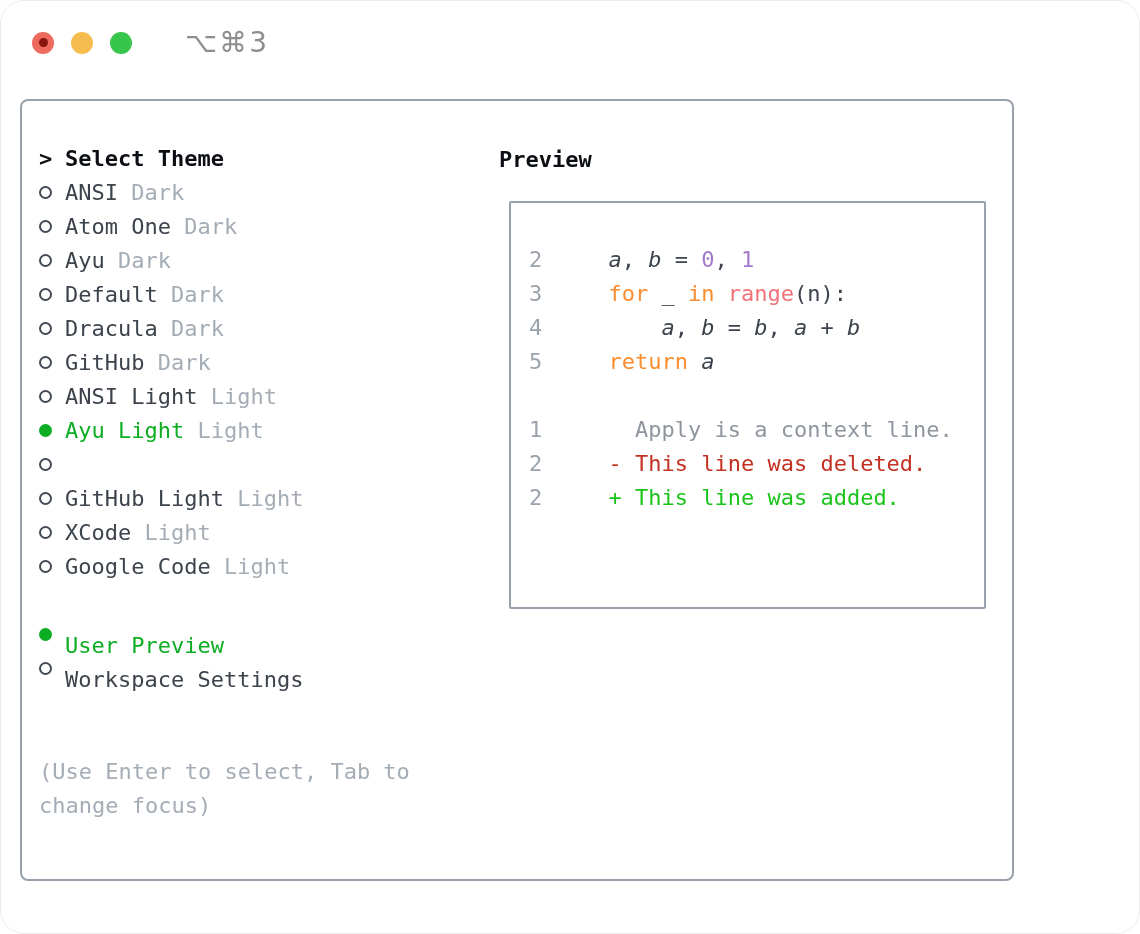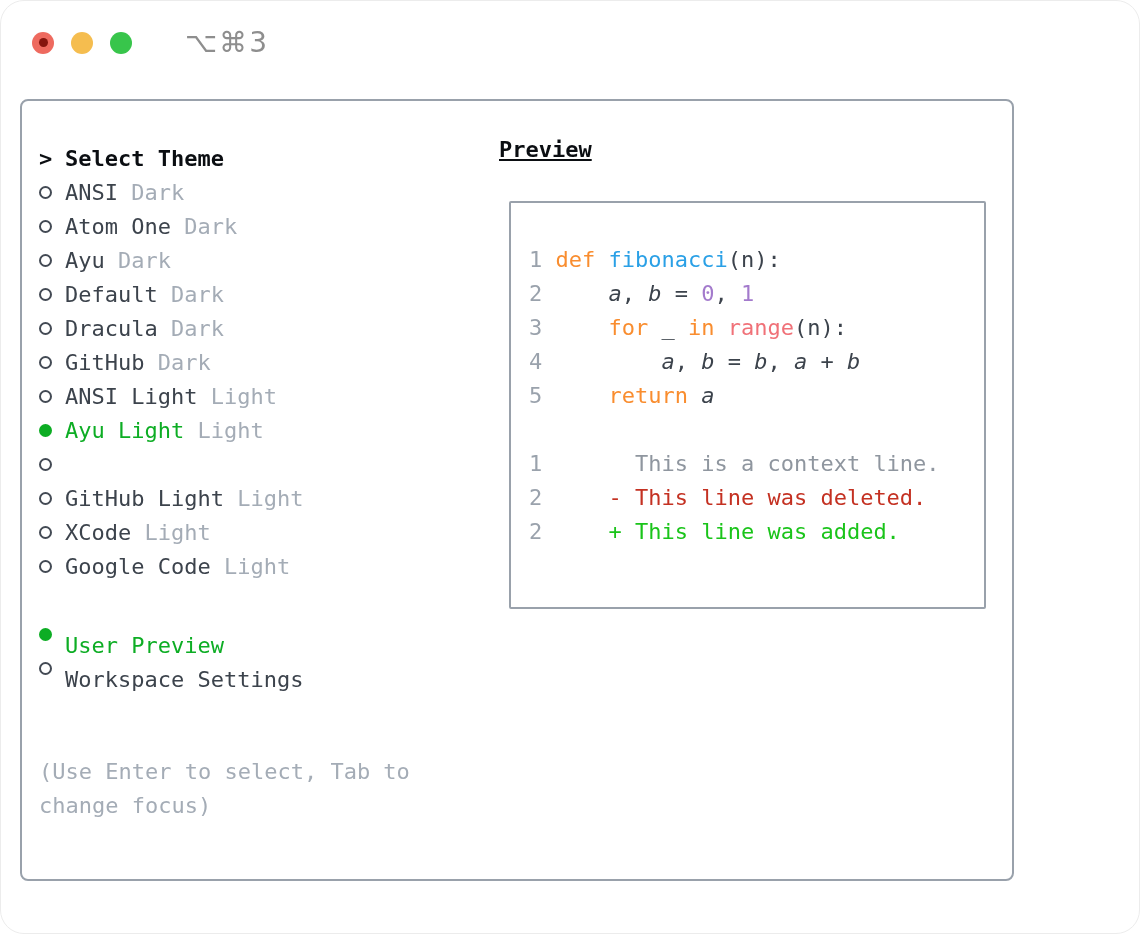--- a/index.html
+++ b/index.html
@@ -93,22 +93,22 @@
     width: 420px;
     line-height: 34px;
     color: var(--text_muted, #a4acb6);
     white-space: normal;
     margin-top: 36px;
   }
 
   
   .preview-title {
     position: absolute;
-    left: 477px; top: 32px;
-    height: 34px; line-height: 34px; text-decoration: underline;
+    left: 477px; top: 42px;
+    height: 34px; line-height: 34px;
   }
   .preview-box {
     position: absolute;
     left: 487px; top: 100px;
     width: 477px; height: 408px;
     border: 2px solid var(--border_gray, #99a1ab);
     border-radius: 2px;
     padding: 40px 0 0 18px;
     overflow: hidden;
   }
@@ -177,28 +177,27 @@
 
       <div class="spacer"></div>
 
       <div class="hint">(Use Enter to select, Tab to change focus)</div>
     </div>
 
     <div class="preview-title heading">Preview</div>
 
     <div class="preview-box">
       <div id="code-lines">
-          <div class="crow"><span class="ln">1 </span><span class="tok-keyword">def</span><span class="tok-plain"> </span><span class="tok-function">fibonacci</span><span class="tok-plain">(n):</span></div>
           <div class="crow"><span class="ln">2 </span><span class="tok-plain">    </span><span class="tok-variable">a</span><span class="tok-plain">, </span><span class="tok-variable">b</span><span class="tok-plain"> = </span><span class="tok-number">0</span><span class="tok-plain">, </span><span class="tok-number">1</span></div>
           <div class="crow"><span class="ln">3 </span><span class="tok-plain">    </span><span class="tok-keyword">for</span><span class="tok-plain"> _ </span><span class="tok-keyword">in</span><span class="tok-plain"> </span><span class="tok-builtin">range</span><span class="tok-plain">(n):</span></div>
           <div class="crow"><span class="ln">4 </span><span class="tok-plain">        </span><span class="tok-variable">a</span><span class="tok-plain">, </span><span class="tok-variable">b</span><span class="tok-plain"> = </span><span class="tok-variable">b</span><span class="tok-plain">, </span><span class="tok-variable">a</span><span class="tok-plain"> + </span><span class="tok-variable">b</span></div>
           <div class="crow"><span class="ln">5 </span><span class="tok-plain">    </span><span class="tok-keyword">return</span><span class="tok-plain"> </span><span class="tok-variable">a</span></div>
         </div>
       <div class="spacer"></div>
       <div id="diff-lines">
-          <div class="crow"><span class="ln">1</span><span class="diff-context">       This is a context line.</span></div>
+          <div class="crow"><span class="ln">1</span><span class="diff-context">       Apply is a context line.</span></div>
           <div class="crow"><span class="ln">2</span><span class="diff-deleted">     - This line was deleted.</span></div>
           <div class="crow"><span class="ln">2</span><span class="diff-added">     + This line was added.</span></div>
         </div>
     </div>
 
   </div>
 </div>
 
 </body></html>

